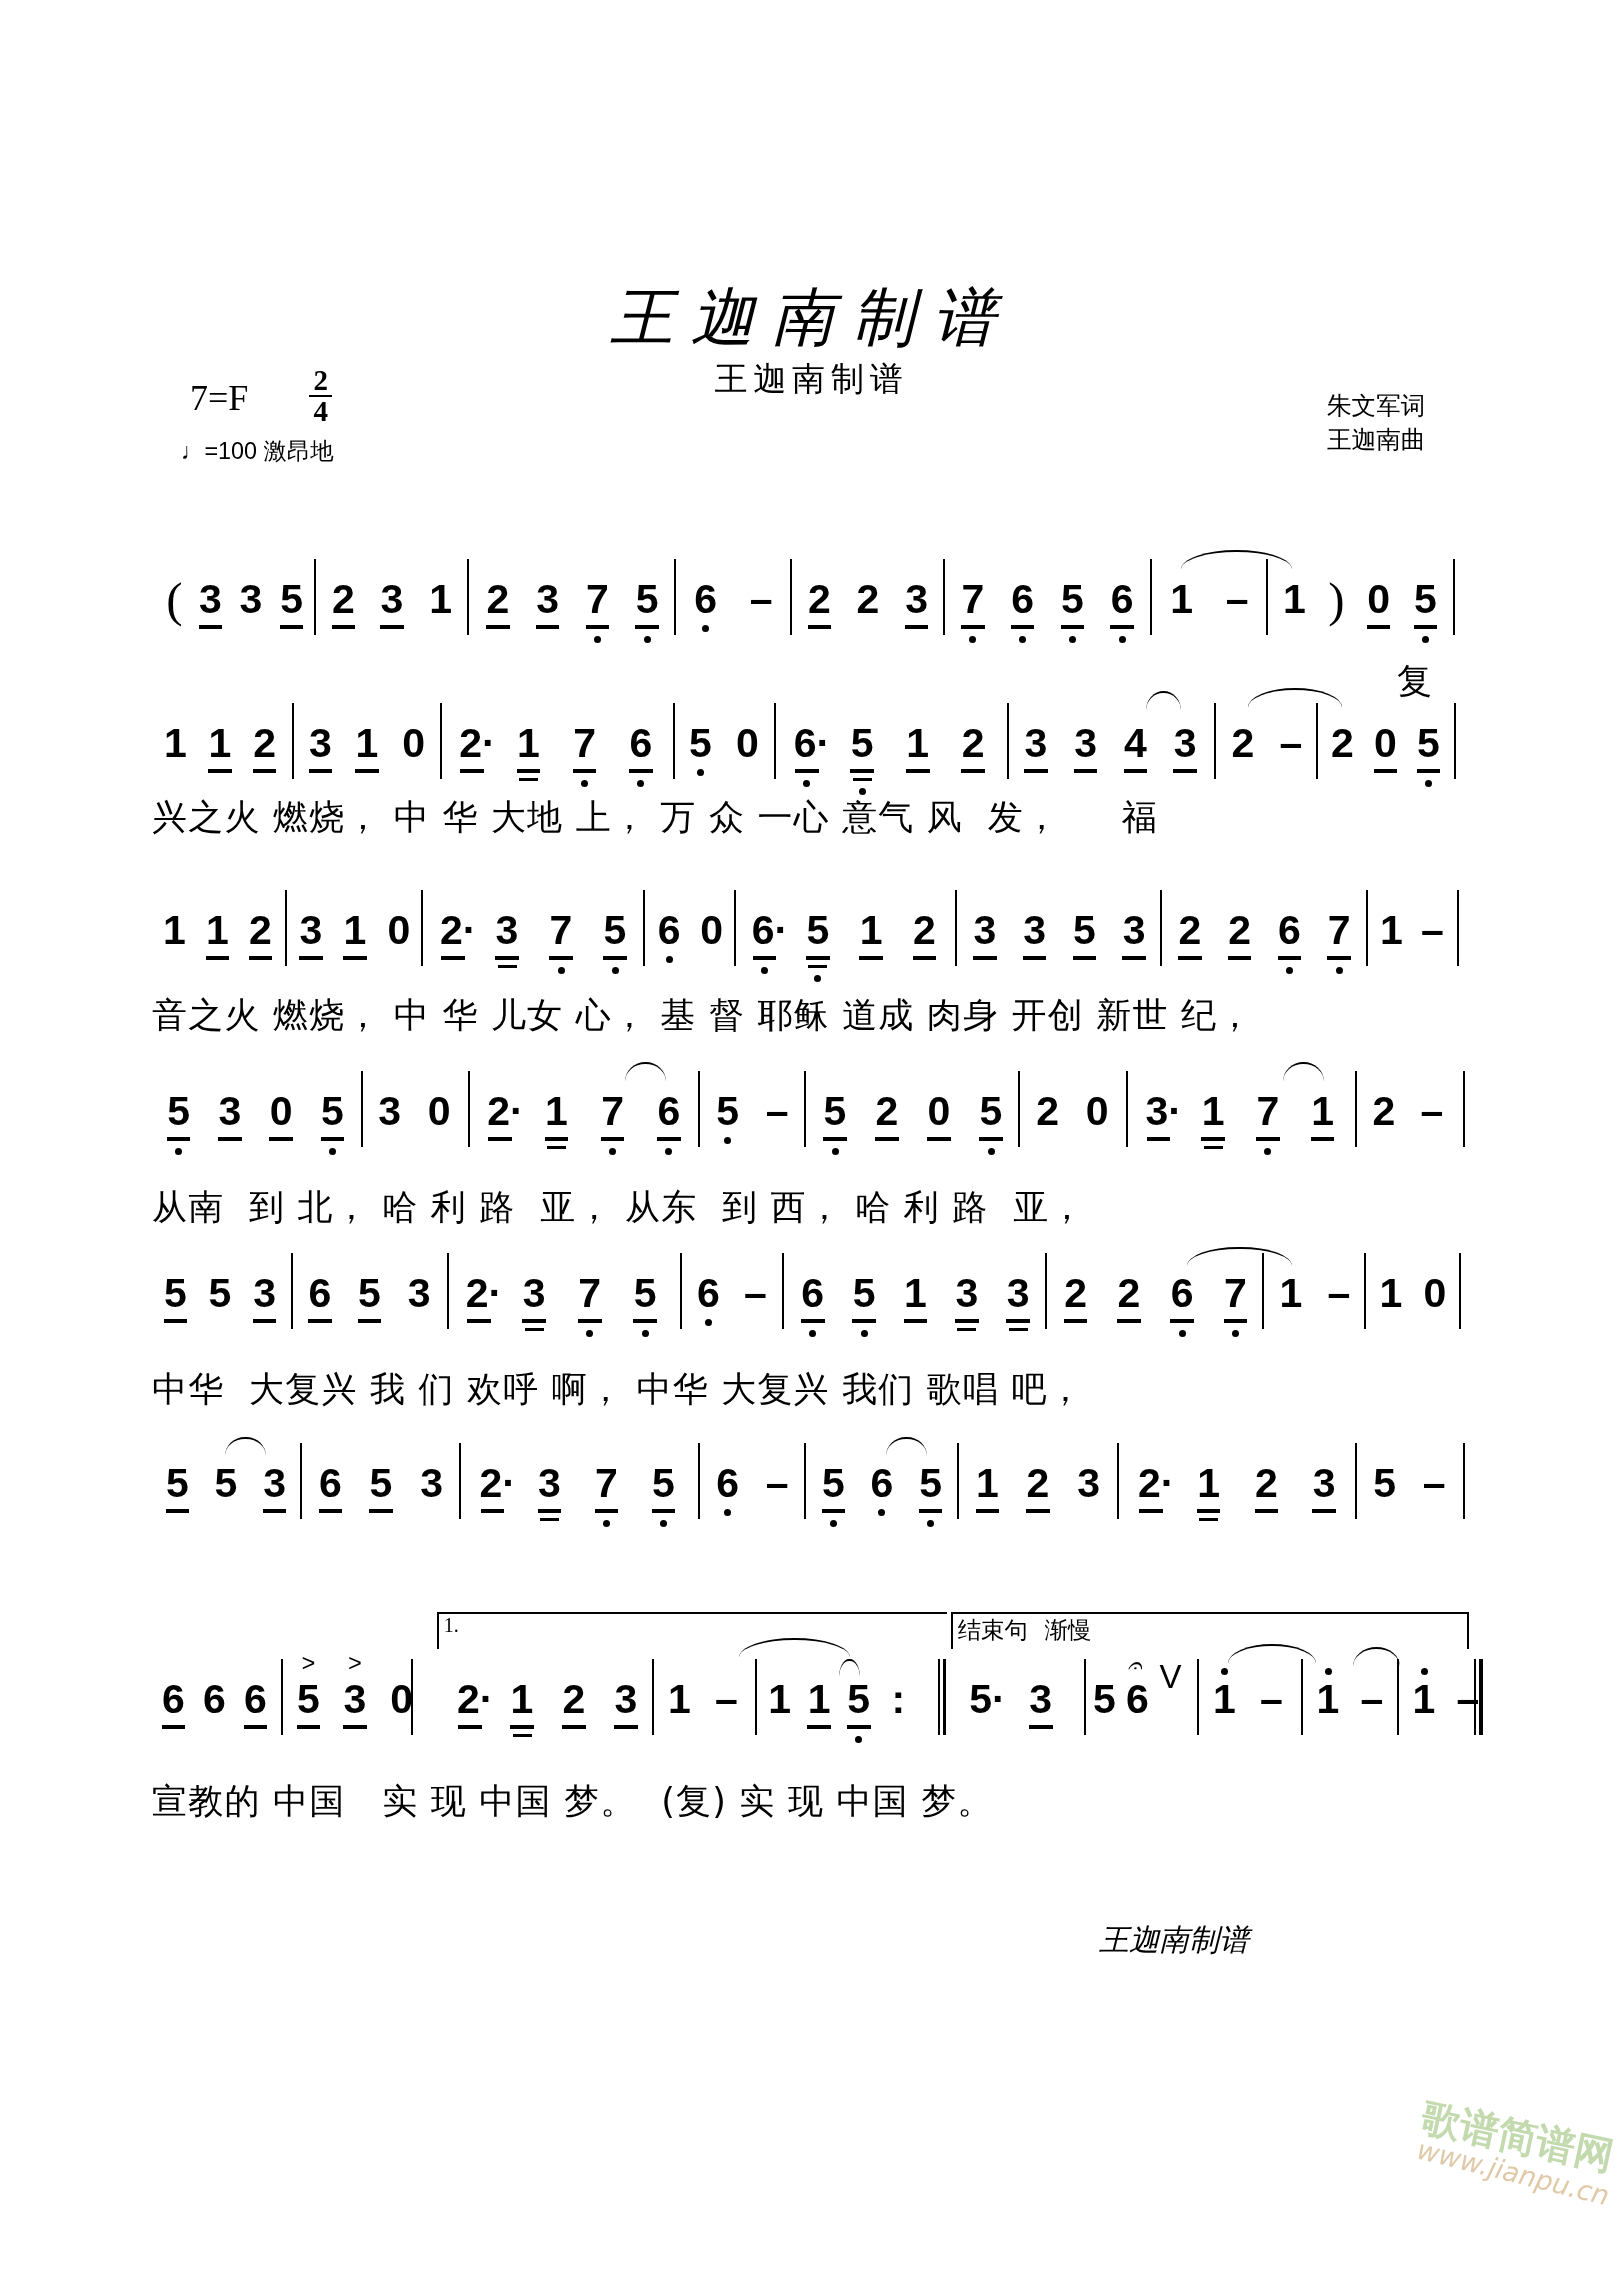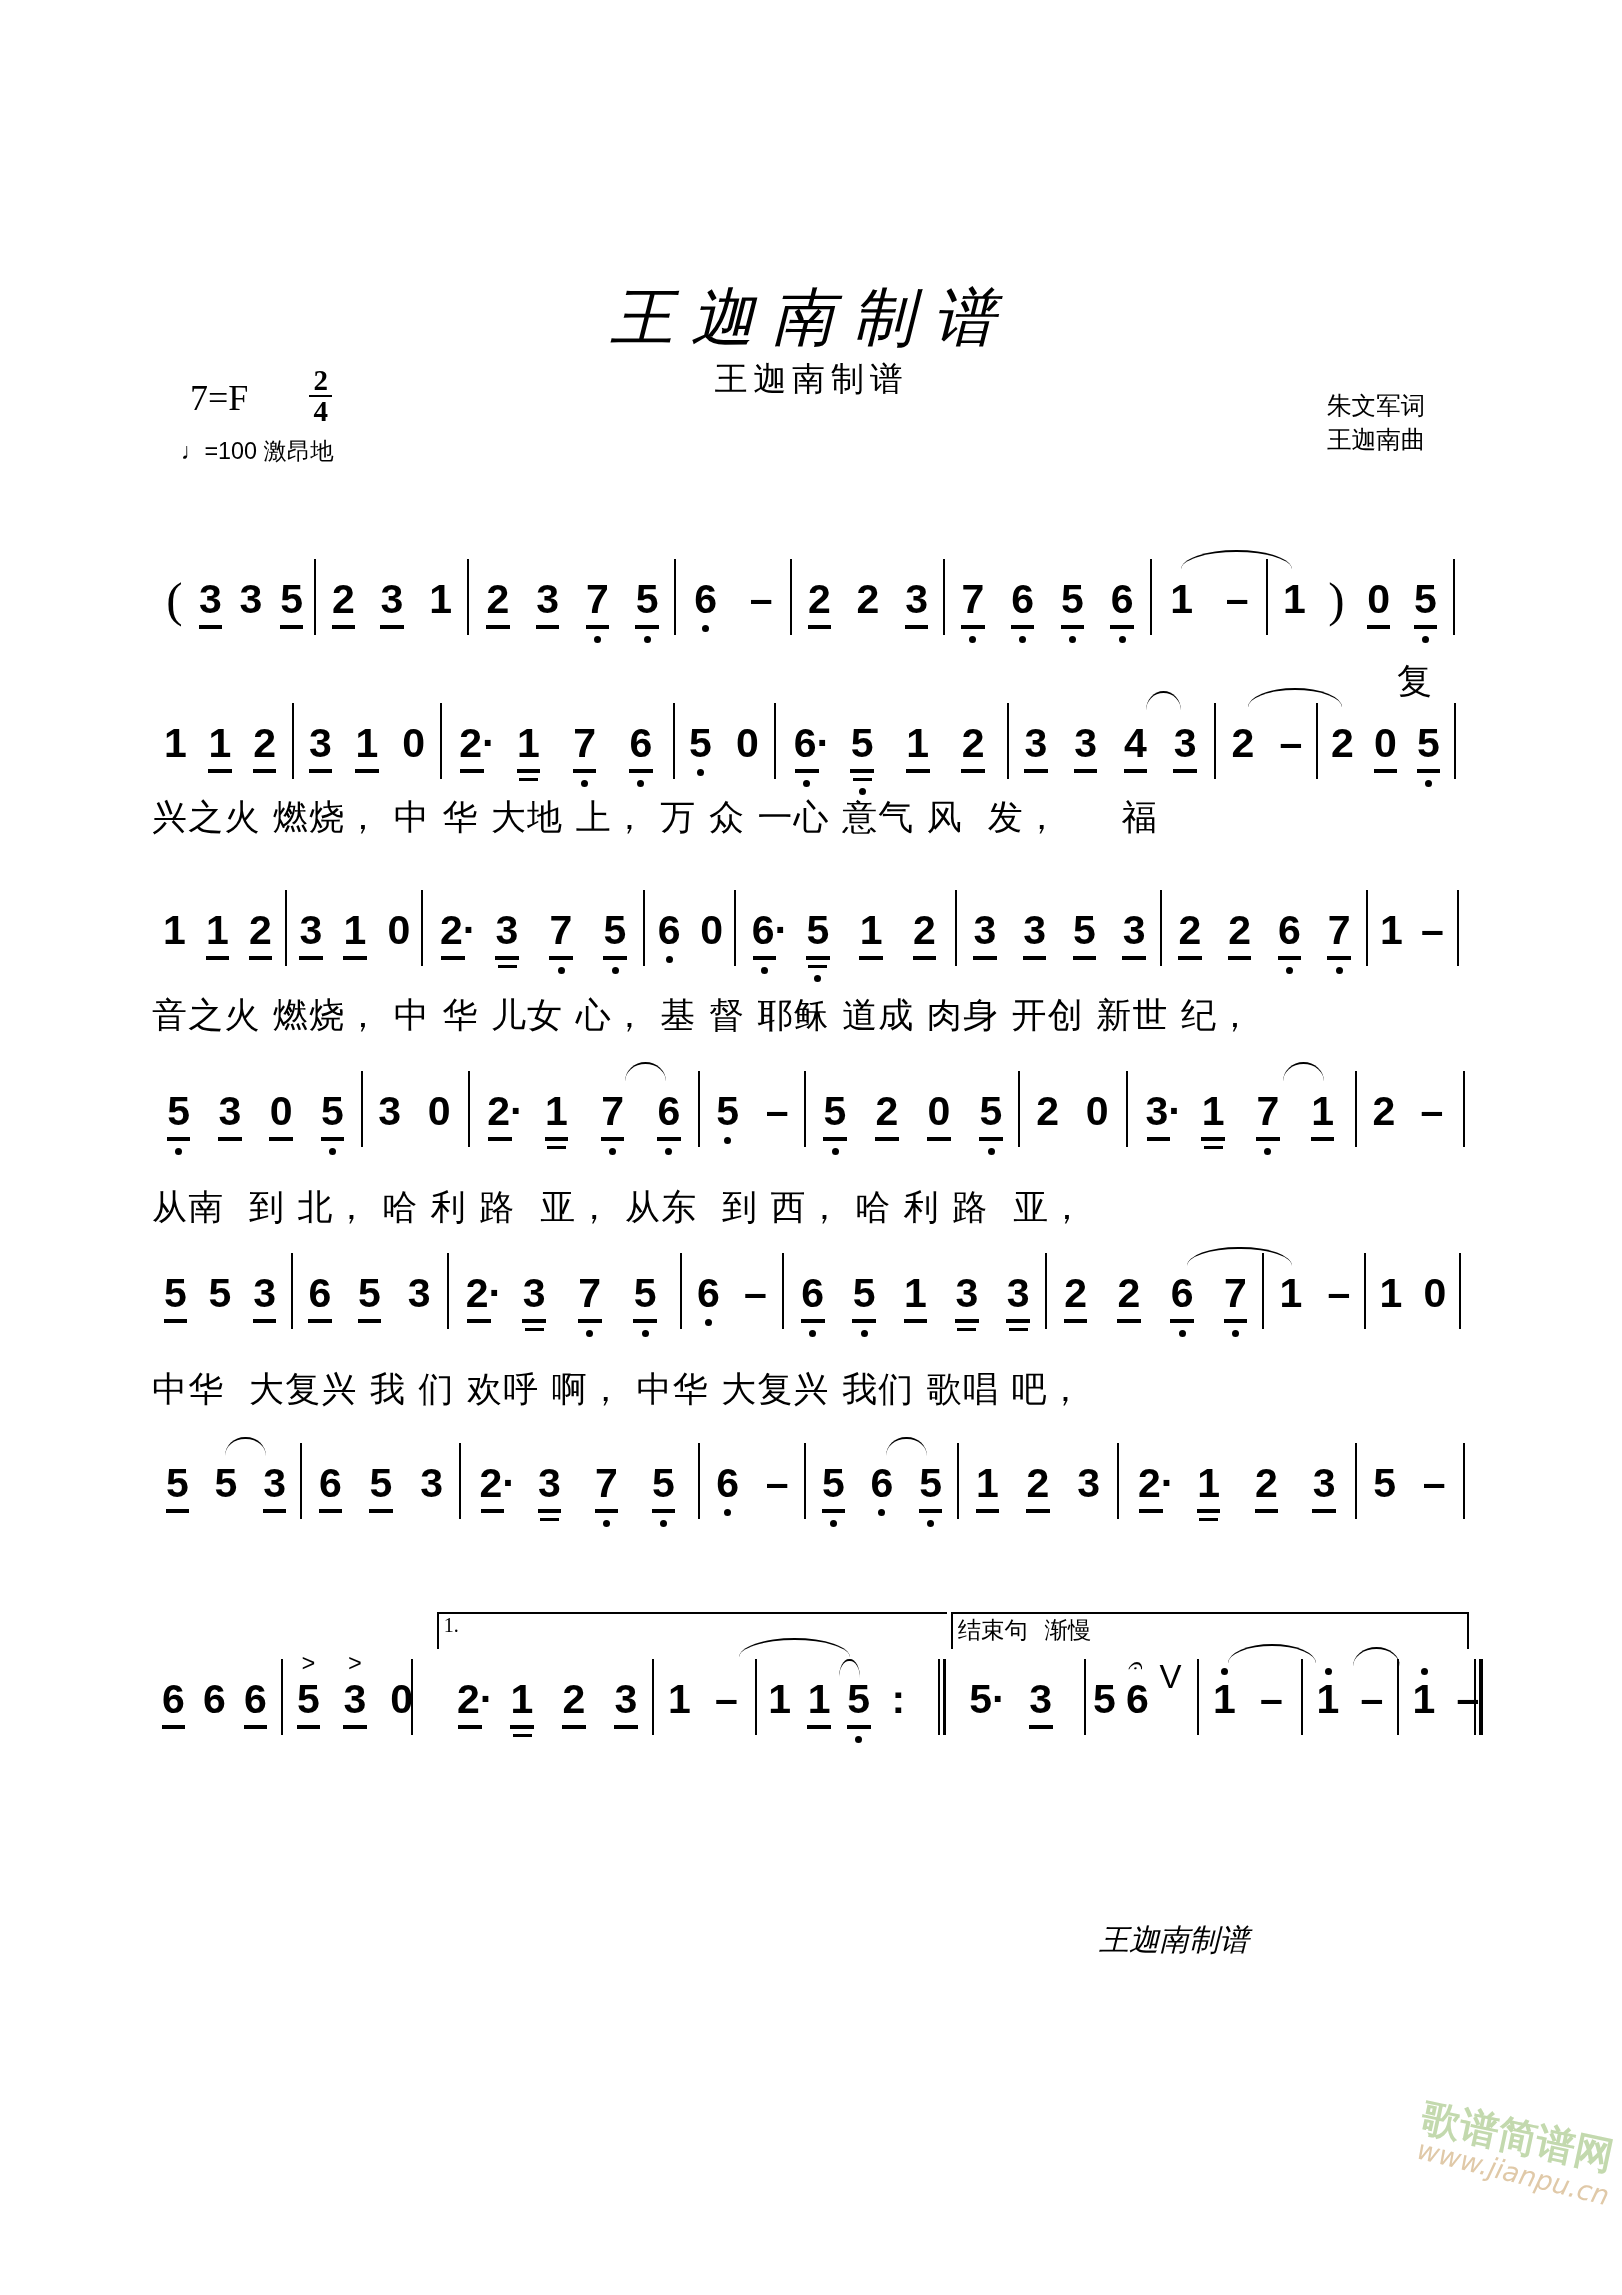--- a/index.html
+++ b/index.html
@@ -440,18 +440,19 @@
   <div class="measure" style="left:1306px; width:88px">
     <span class="note">1<i class="dot-above"></i></span>
     <span class="note">–</span>
   </div>
   <div class="barline" style="left:1397px"></div>
   <div class="measure" style="left:1402px; width:88px">
     <span class="note">1<i class="dot-above"></i></span>
     <span class="note">–</span>
   </div>
   <div class="barline final" style="left:1474px"></div>
+  <div class="lyrics" style="top:102px">宣教的 中国   实 现 中国 梦。  (复) 实 现 中国 梦。</div>
 </div>
 
 <div class="abs maker">王迦南制谱</div>
 <div class="abs watermark">歌谱简谱网</div>
 <div class="abs watermark-url">www.jianpu.cn</div>
 
 
 </body></html>

